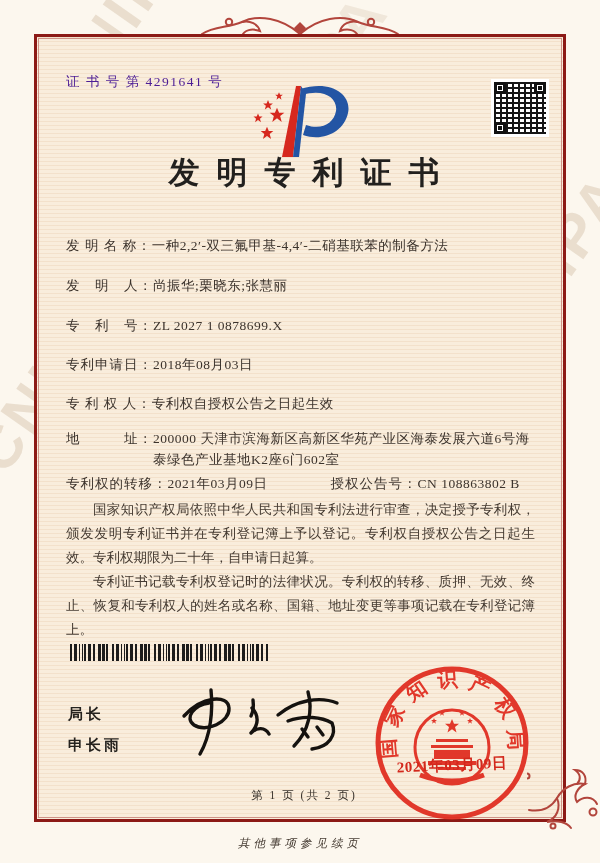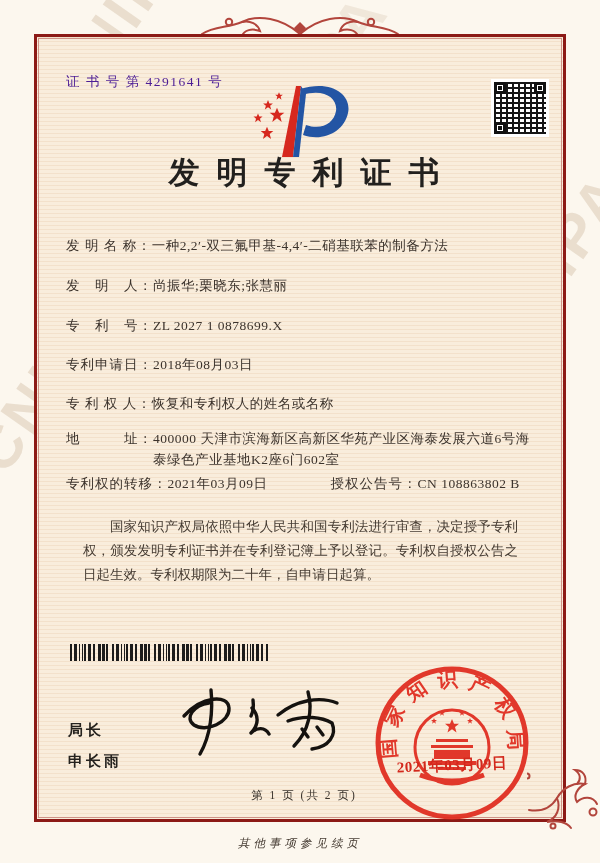--- a/index.html
+++ b/index.html
@@ -49,31 +49,31 @@
   }
   .frow{ position:absolute; left:66px; width:470px; font-size:13.5px; line-height:1.55; color:#3c332c; display:flex;}
   .flabel{ flex:0 0 82px; white-space:pre; letter-spacing:1px;}
   .fvalue{ flex:1 1 auto; letter-spacing:0.5px;}
   .fvalue-fixed{ flex:0 0 163px; letter-spacing:0.5px;}
   .r1{top:236px}.r2{top:276px}.r3{top:316px}.r4{top:355px}.r5{top:394px}.r6{top:429px}.r7{top:474px}
   .paras{
     position:absolute; left:66px; top:498px; width:469px;
     font-size:13.5px; line-height:24px; text-align:justify; color:#443a31;
   }
-  .paras p{ margin:17px; text-indent:2em; }
+  .paras p{ margin:0; text-indent:2em; }
   .barcode{
     position:absolute; left:70px; top:644px; width:198px; height:17px;
     background-image:
       repeating-linear-gradient(90deg,#1c1c1c 0 2px,rgba(0,0,0,0) 2px 4px,#1c1c1c 4px 7px,rgba(0,0,0,0) 7px 9px,#1c1c1c 9px 10px,rgba(0,0,0,0) 10px 14px),
       repeating-linear-gradient(90deg,#1c1c1c 0 1px,rgba(0,0,0,0) 1px 6px);
   }
   .officer{
     position:absolute; left:68px; top:698px;
     font-family:"Liberation Sans","DejaVu Sans",sans-serif;
-    font-size:15px; font-weight:700; letter-spacing:3px; color:#26231f; line-height:31px;margin-top:16px;
+    font-size:15px; font-weight:700; letter-spacing:3px; color:#26231f; line-height:31px;
   }
   .signature{ position:absolute; left:150px; top:680px; width:200px; height:92px; }
   .seal{ position:absolute; left:368px; top:659px; width:168px; height:168px; opacity:0.93;}
   .seal-date{
     position:absolute; left:366px; top:756px; width:172px; text-align:center;
     font-size:15px; font-weight:700; color:#d3281c; letter-spacing:0.5px;
     transform:rotate(-2.5deg);
   }
   .page-num{
     position:absolute; left:0; right:0; top:788px; text-align:center;
@@ -148,35 +148,36 @@
   <div class="frow r3">
     <span class="flabel">专　利　号：</span>
     <span class="fvalue">ZL 2027 1 0878699.X</span>
   </div>
   <div class="frow r4">
     <span class="flabel">专利申请日：</span>
     <span class="fvalue">2018年08月03日</span>
   </div>
   <div class="frow r5">
     <span class="flabel">专 利 权 人：</span>
-    <span class="fvalue">恢复和专利权人的姓名或名称</span>
+    <span class="fvalue">专利权自授权公告之日起生效</span>
   </div>
   <div class="frow r6">
     <span class="flabel">地　　　址：</span>
-    <span class="fvalue">400000 天津市滨海新区高新区华苑产业区海泰发展六道6号海泰绿色产业基地K2座6门602室</span>
+    <span class="fvalue">200000 天津市滨海新区高新区华苑产业区海泰发展六道6号海泰绿色产业基地K2座6门602室</span>
   </div>
   <div class="frow r7">
     <span class="flabel">专利权的转移：</span>
     <span class="fvalue-fixed">2021年03月09日</span>
     <span class="flabel">授权公告号：</span>
     <span class="fvalue">CN 108863802 B</span>
   </div>
 
   <div class="paras">
     <p>国家知识产权局依照中华人民共和国专利法进行审查，决定授予专利权，颁发发明专利证书并在专利登记簿上予以登记。专利权自授权公告之日起生效。专利权期限为二十年，自申请日起算。</p>
+    <p>专利证书记载专利权登记时的法律状况。专利权的转移、质押、无效、终止、恢复和专利权人的姓名或名称、国籍、地址变更等事项记载在专利登记簿上。</p>
   </div>
 
   <div class="barcode"></div>
 
   <div class="officer">
     <div>局长</div>
     <div>申长雨</div>
   </div>
 
   <svg class="signature" viewBox="0 0 200 92">

